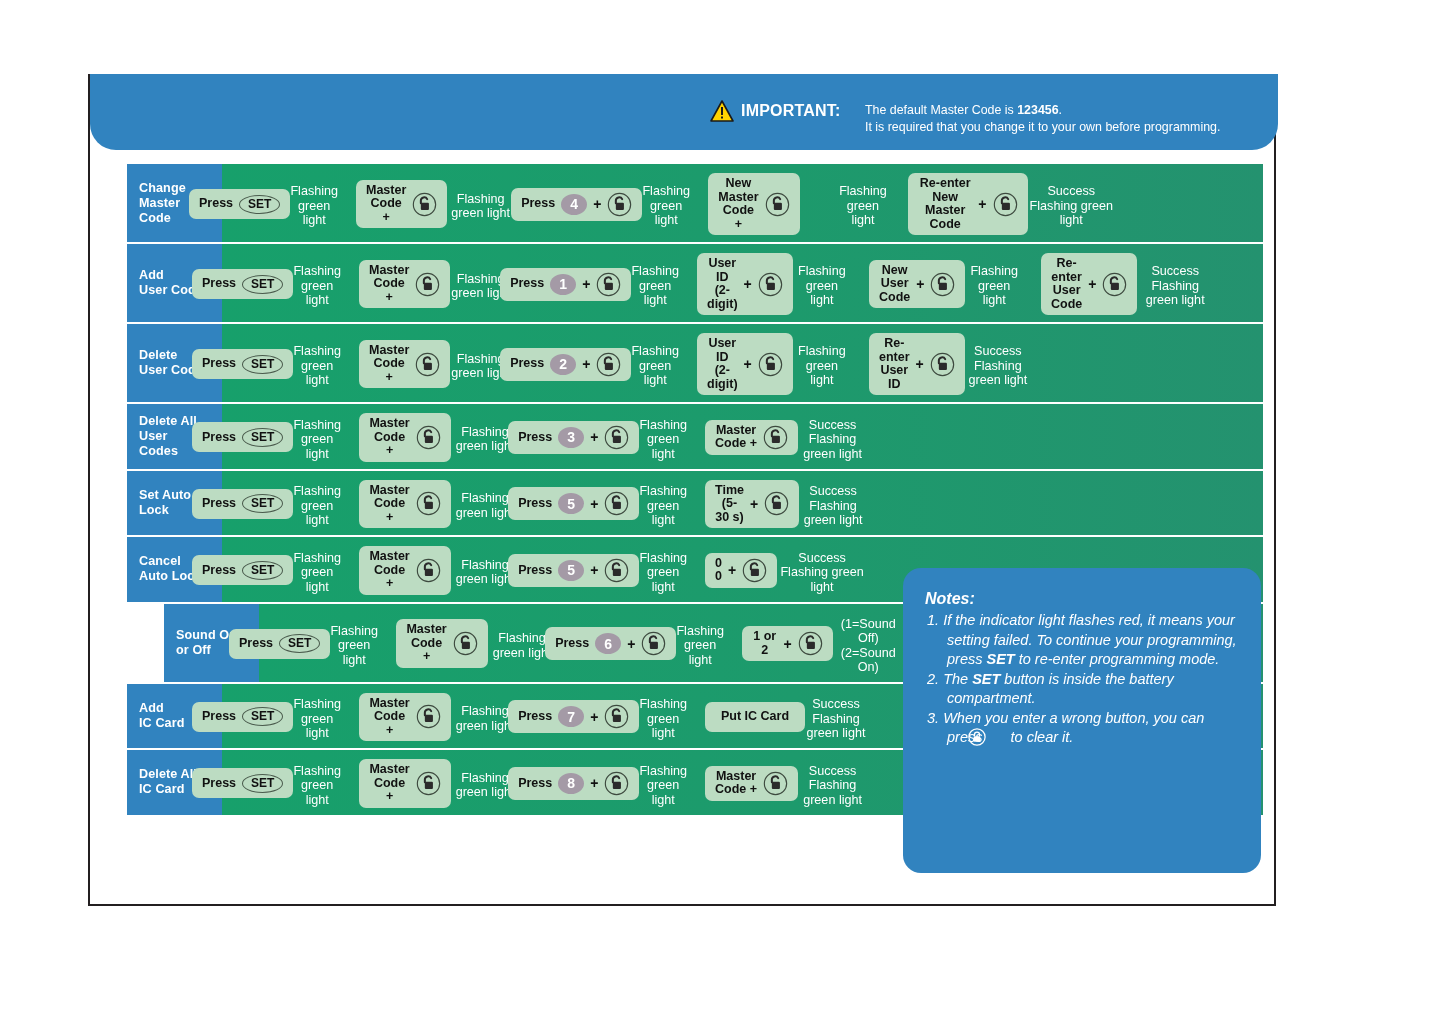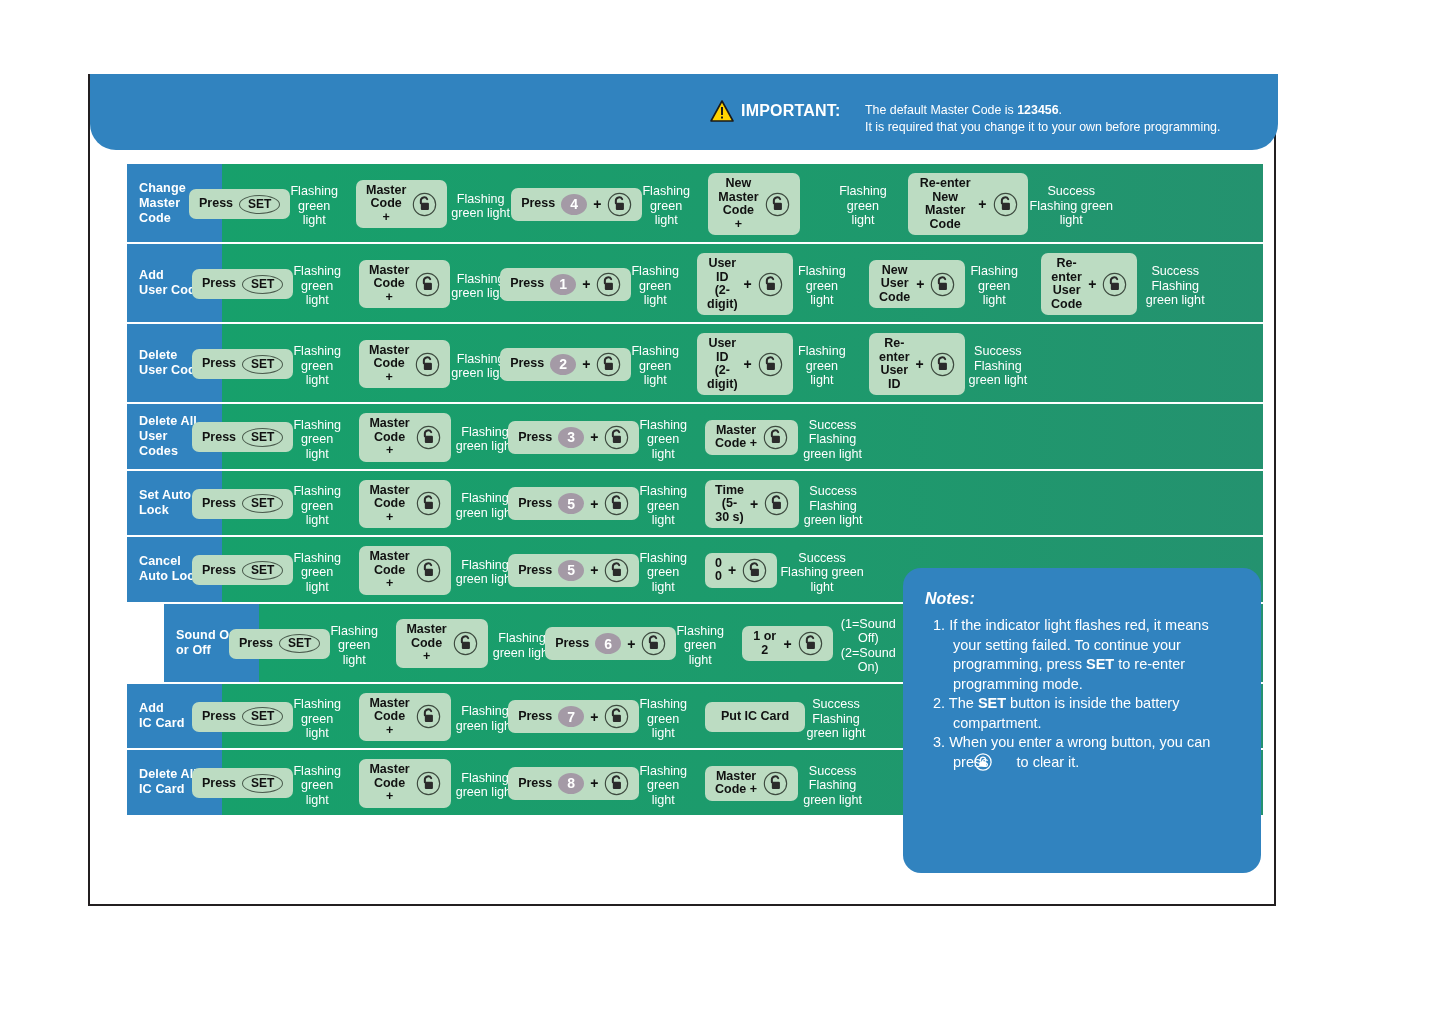--- a/index.html
+++ b/index.html
@@ -90,21 +90,21 @@
   
   .notes{
     position:absolute;left:813px;top:492px;width:358px;height:305px;
     background:#3183bf;border-radius:18px;box-sizing:border-box;
     padding:22px 20px 0 22px;
   }
   .notes-title{
     color:#ffffff;font-size:16px;font-weight:bold;font-style:italic;
     margin-bottom:3px;
   }
-  .notes ol{margin:8px;padding:0;list-style:none;}
+  .notes ol{margin:2px;padding:0;list-style:none;font-style:italic;}
   .notes li{
     color:#ffffff;font-size:14.5px;line-height:19.5px;
     padding-left:20px;text-indent:-20px;margin-bottom:0px;
   }
   .notes li b{font-weight:bold;}
   .inline-lock{
     display:inline-block;vertical-align:-4px;width:18px;height:18px;margin:0 1px;
   }
 </style>
 </head>

